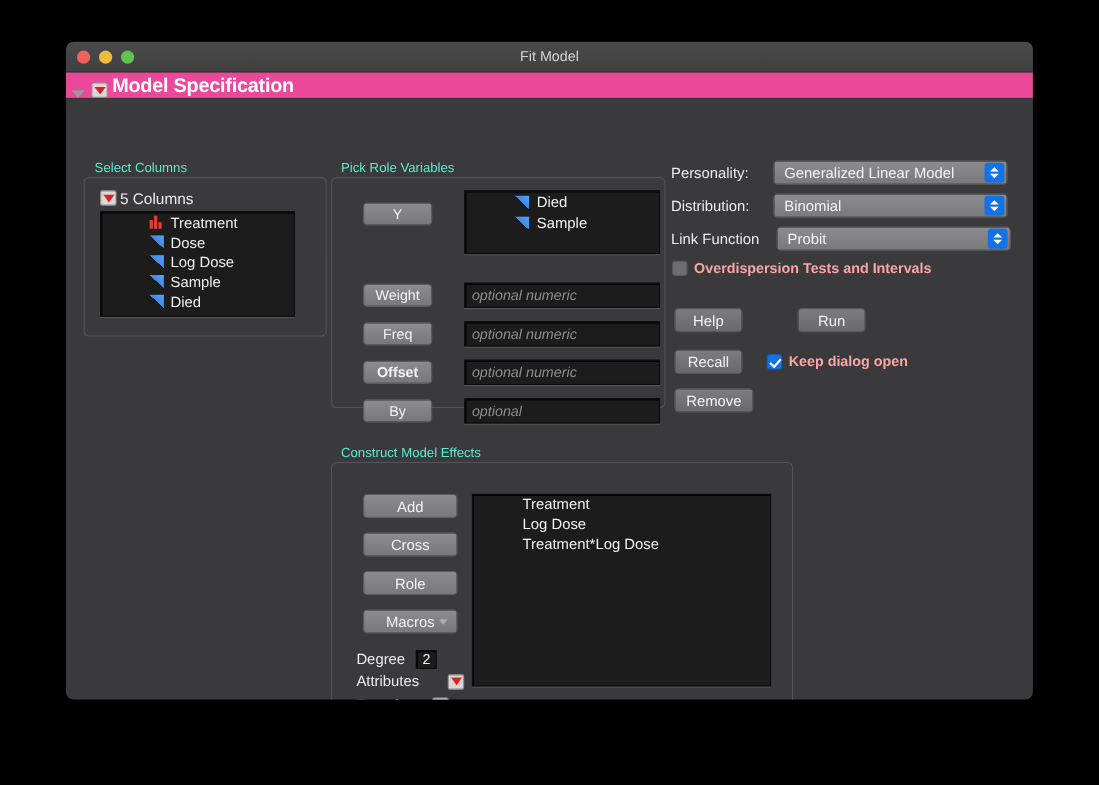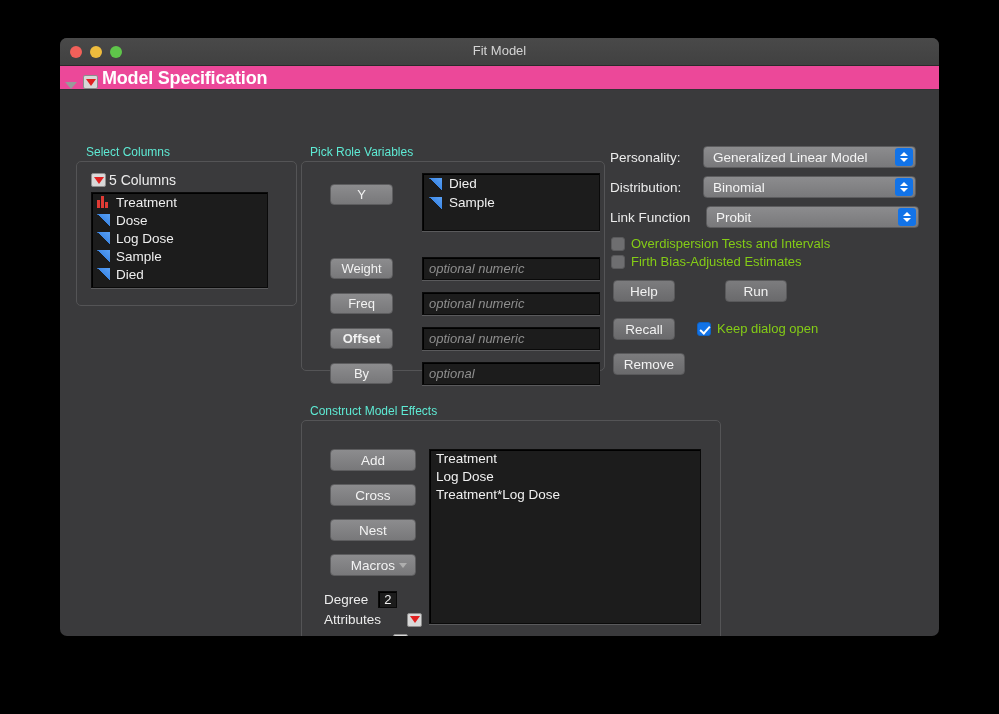--- a/index.html
+++ b/index.html
@@ -97,20 +97,21 @@
     display: flex; align-items: center; gap: 3px;
   }
   .col-count-text { font-size: 14px; color: #ececec; }
 
   .listbox {
     position: absolute;
     background: #1c1c1c;
     border: 1px solid #0a0a0a;
     box-shadow: inset 1px 1px 0 #000, 0 1px 0 #5a5a5c;
     overflow: hidden;
+    padding-left: 39px;
   }
   #cols-list { left: 14px; top: 30px; width: 177px; height: 96px; }
   .col-item {
     display: flex; align-items: center;
     height: 18px; padding-left: 5px; gap: 6px;
   }
   .col-item span { font-size: 13.5px; color: #eeeeee; }
 
   
   .icon-cont {
@@ -208,21 +209,21 @@
   }
   .cbox.checked::after {
     content: "";
     position: absolute;
     left: 4px; top: 1px;
     width: 4px; height: 8px;
     border: solid #fff;
     border-width: 0 2px 2px 0;
     transform: rotate(42deg);
   }
-  .checkrow span { font-size: 13px; color: #84cc16; }
+  .checkrow span { font-size: 13px; color: #fca5a5; font-weight: bold; }
 
   .abtn {
     position: absolute;
     height: 22px;
     background: linear-gradient(#7c7c7e, #6a6a6c);
     border: 1px solid #59595b;
     border-radius: 4px;
     color: #f2f2f2; font-size: 13.5px;
     display: flex; align-items: center; justify-content: center;
   }
@@ -385,42 +386,38 @@
       <span class="chev">
           <i class="up"></i>
           <i class="dn"></i>
         </span>
     </div>
 
     <div class="checkrow" style="left:551px; top:146px;">
       <span class="cbox"></span>
       <span>Overdispersion Tests and Intervals</span>
     </div>
-    <div class="checkrow" style="left:551px; top:164px;">
-      <span class="cbox"></span>
-      <span>Firth Bias-Adjusted Estimates</span>
-    </div>
 
     <div class="abtn" style="left:553px; top:190px; width:62px;">Help</div>
     <div class="abtn" style="left:665px; top:190px; width:62px;">Run</div>
     <div class="abtn" style="left:553px; top:228px; width:62px;">Recall</div>
 
     <div class="checkrow" style="left:637px; top:231px;">
       <span class="cbox checked"></span>
       <span>Keep dialog open</span>
     </div>
 
     <div class="abtn" style="left:553px; top:263px; width:72px;">Remove</div>
 
     <div class="group-label" id="cme-label">Construct Model Effects</div>
     <div class="group-box" id="cme-box">
 
       <div class="cbtn" style="left:28px; top:28px;">Add</div>
       <div class="cbtn" style="left:28px; top:63px;">Cross</div>
-      <div class="cbtn" style="left:28px; top:98px;">Nest</div>
+      <div class="cbtn" style="left:28px; top:98px;">Role</div>
       <div class="cbtn" style="left:28px; top:133px;">
         <span>Macros</span>
         <span class="smalltri"></span>
       </div>
 
       <div class="minirow" style="left:22px; top:170px; gap:10px;">
         <span class="lbl">Degree</span>
         <span class="degbox">2</span>
       </div>
       <div class="minirow" style="left:22px; top:191px; gap:26px;">

